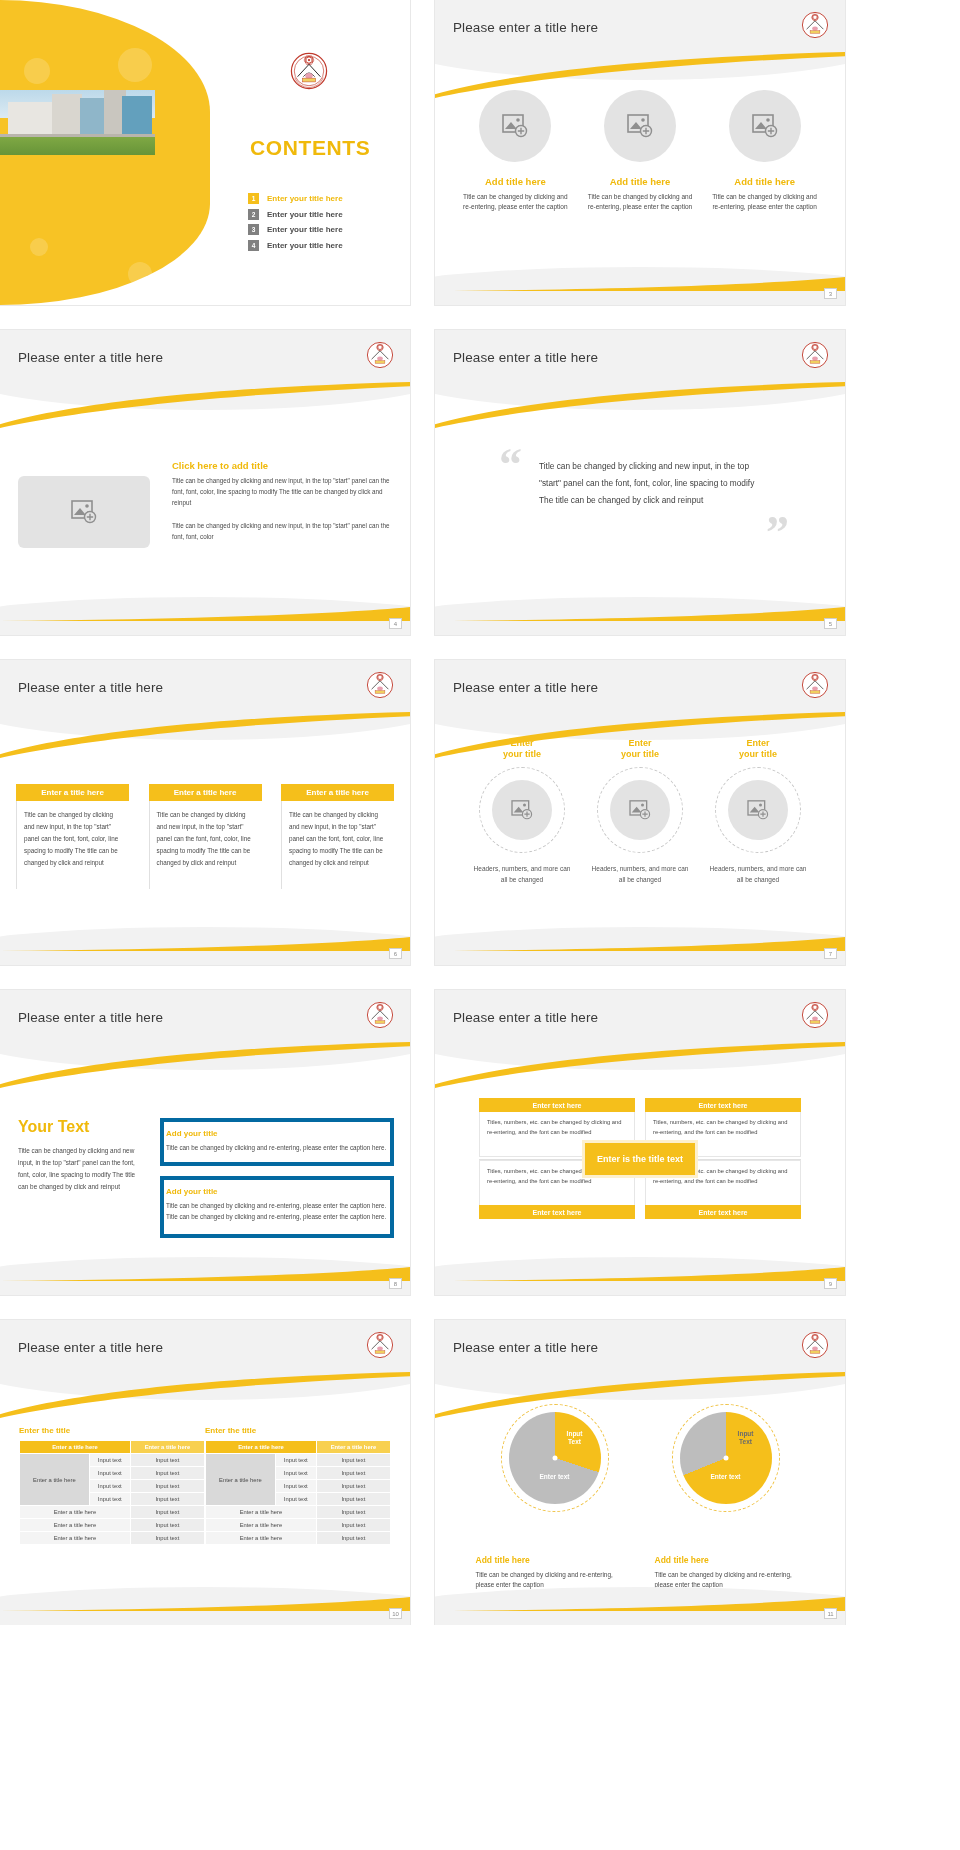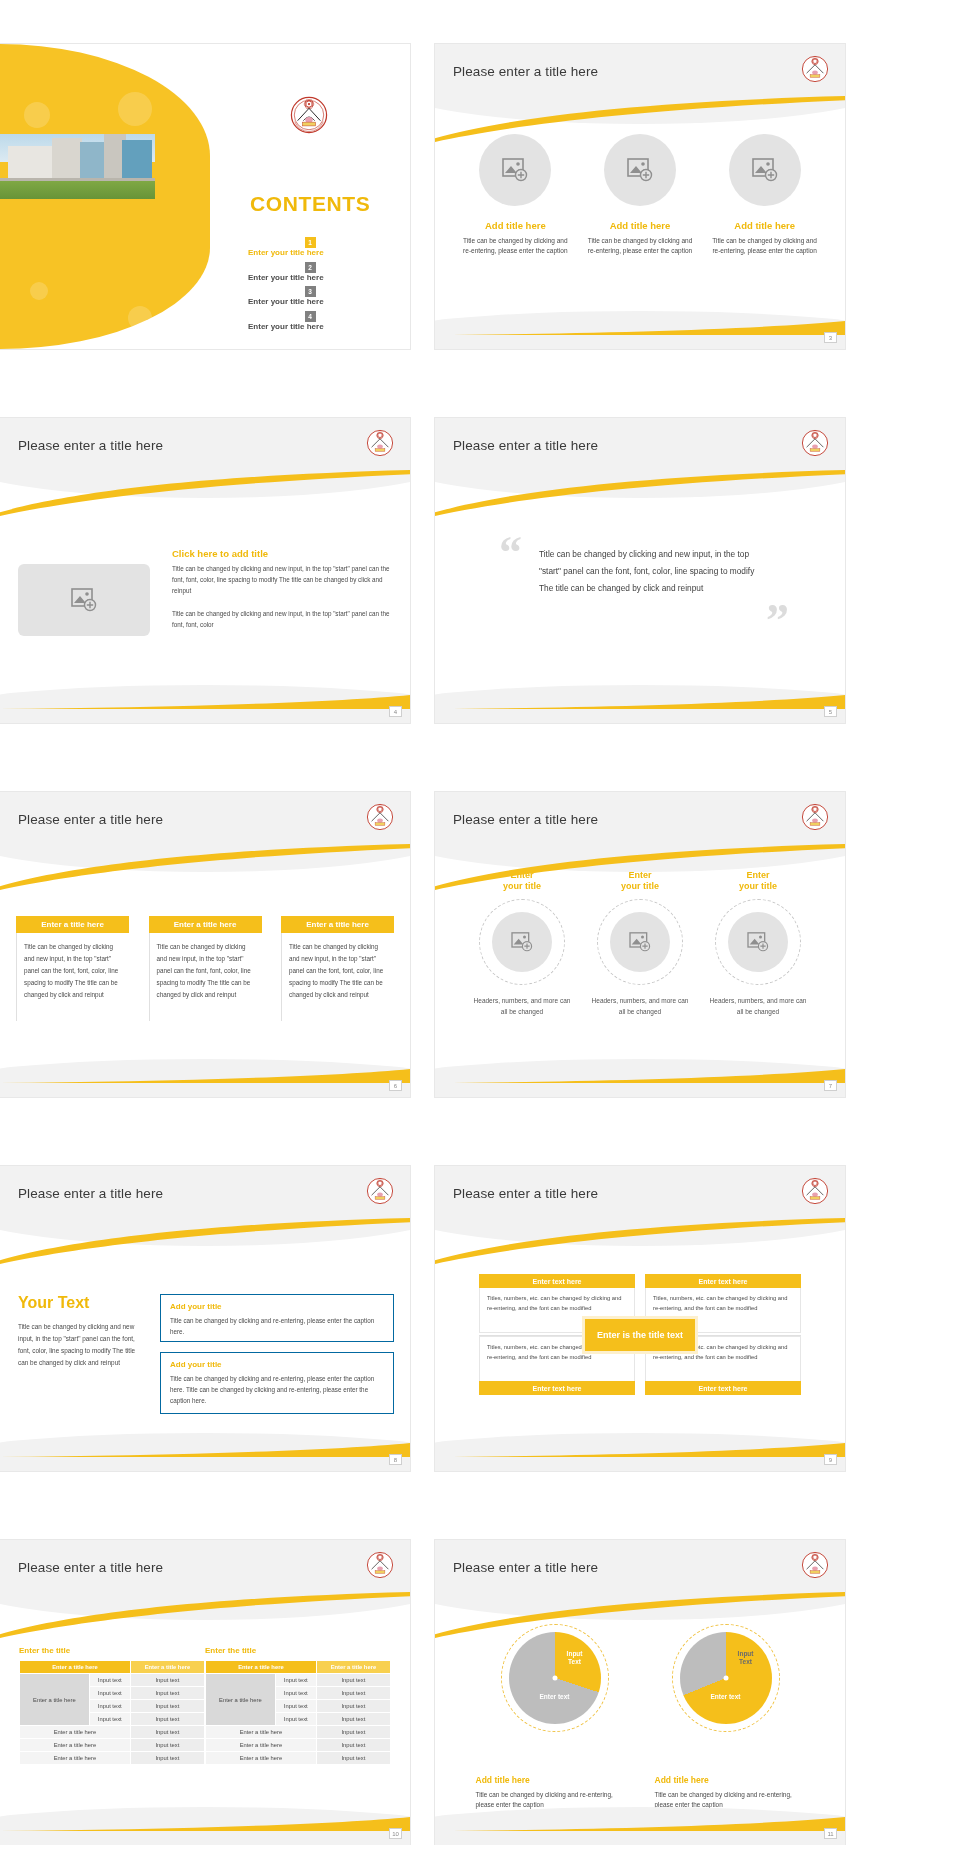--- a/index.html
+++ b/index.html
@@ -18,21 +18,20 @@
     padding: 0 57px 0 0;
     justify-content: start;
   }
   .slide {
     position: relative;
     width: 410px;
     height: 305px;
     background: #ffffff;
     overflow: hidden;
     box-shadow: 0 0 0 1px #e8e8e8;
-    margin-top: 44px;
   }
   
   .hdr {
     position:absolute; left:0; top:0; width:100%; height:64px;
     background:#f2f2f2;
   }
   .hdr:after{
     content:""; position:absolute; left:0; bottom:-26px; width:100%; height:40px;
     background:#f2f2f2;
     border-radius: 0 0 50% 50% / 0 0 100% 100%;
@@ -78,25 +77,25 @@
   }
   .sky{position:absolute;left:0;top:0;width:100%;height:28px;background:linear-gradient(#bcd9ea,#dceaf2);}
   .bldA{position:absolute;left:8px;top:12px;width:46px;height:34px;background:#e8e6e1;}
   .bldB{position:absolute;left:52px;top:4px;width:30px;height:42px;background:#d9d6cf;}
   .bldC{position:absolute;left:80px;top:8px;width:26px;height:38px;background:#8fb6c9;}
   .bldD{position:absolute;left:104px;top:0px;width:22px;height:46px;background:#c9c6bf;}
   .bldE{position:absolute;left:122px;top:6px;width:30px;height:40px;background:#63a0bd;}
   .grass{position:absolute;left:0;bottom:0;width:100%;height:18px;background:linear-gradient(#7fa844,#679438);}
   .road{position:absolute;left:0;bottom:17px;width:100%;height:4px;background:#b9b5ac;}
   .contents-title{
-    position:absolute;left:250px;top:148px;font-size:21px;font-weight:bold;
+    position:absolute;left:250px;top:136px;font-size:21px;font-weight:bold;
     color:#f0b90b;letter-spacing:.6px;
   }
   .clist{position:absolute;left:248px;top:193px;}
-  .crow{display:flex;align-items:flex-end;margin-bottom:4.5px;flex-direction:column;}
+  .crow{display:flex;align-items:center;margin-bottom:4.5px;}
   .cnum{
     width:11px;height:11px;font-size:6.5px;color:#fff;font-weight:bold;
     display:flex;align-items:center;justify-content:center;margin-right:8px;
   }
   .cnum.active{background:#f5bf1b;}
   .cnum.idle{background:#808080;}
   .ctext{font-size:8px;font-weight:bold;color:#4d4d4d;}
   .ctext.active{color:#f0b90b;}
 
   
@@ -128,21 +127,21 @@
   .dc{width:104px;text-align:center;position:relative;}
   .dc-t{font-size:9px;font-weight:bold;color:#f0b90b;line-height:1.25;margin-bottom:6px;}
   .dc-ring{width:86px;height:86px;border-radius:50%;border:1px dashed #c8c8c8;margin:0 auto;display:flex;align-items:center;justify-content:center;}
   .dc-in{width:60px;height:60px;border-radius:50%;}
   .dc-c{font-size:6.5px;color:#555;line-height:1.7;margin-top:10px;}
 
   
   .yt{position:absolute;left:18px;top:128px;width:128px;}
   .yt-h{font-size:16px;font-weight:bold;color:#f0b90b;margin-bottom:9px;}
   .yt-p{font-size:6.4px;color:#4a4a4a;line-height:1.85;}
-  .ybox{position:absolute;left:160px;width:234px;border:1px solid #0369a1;padding:7px 9px 9px;}
+  .ybox{position:absolute;left:160px;width:234px;border:4px solid #0369a1;padding:7px 2px 9px;}
   .ybox.one{top:128px;height:48px;}
   .ybox.two{top:186px;height:62px;}
   .ybox-h{font-size:8px;font-weight:bold;color:#f0b90b;margin-bottom:4px;}
   .ybox-p{font-size:6.3px;color:#4a4a4a;line-height:1.75;}
 
   
   .mx{position:absolute;left:44px;top:108px;width:322px;}
   .mx-row{display:flex;justify-content:space-between;}
   .mx-cell{width:156px;}
   .mx-bar{height:14px;background:#f5bf1b;color:#fff;font-size:7px;font-weight:bold;display:flex;align-items:center;justify-content:center;}

